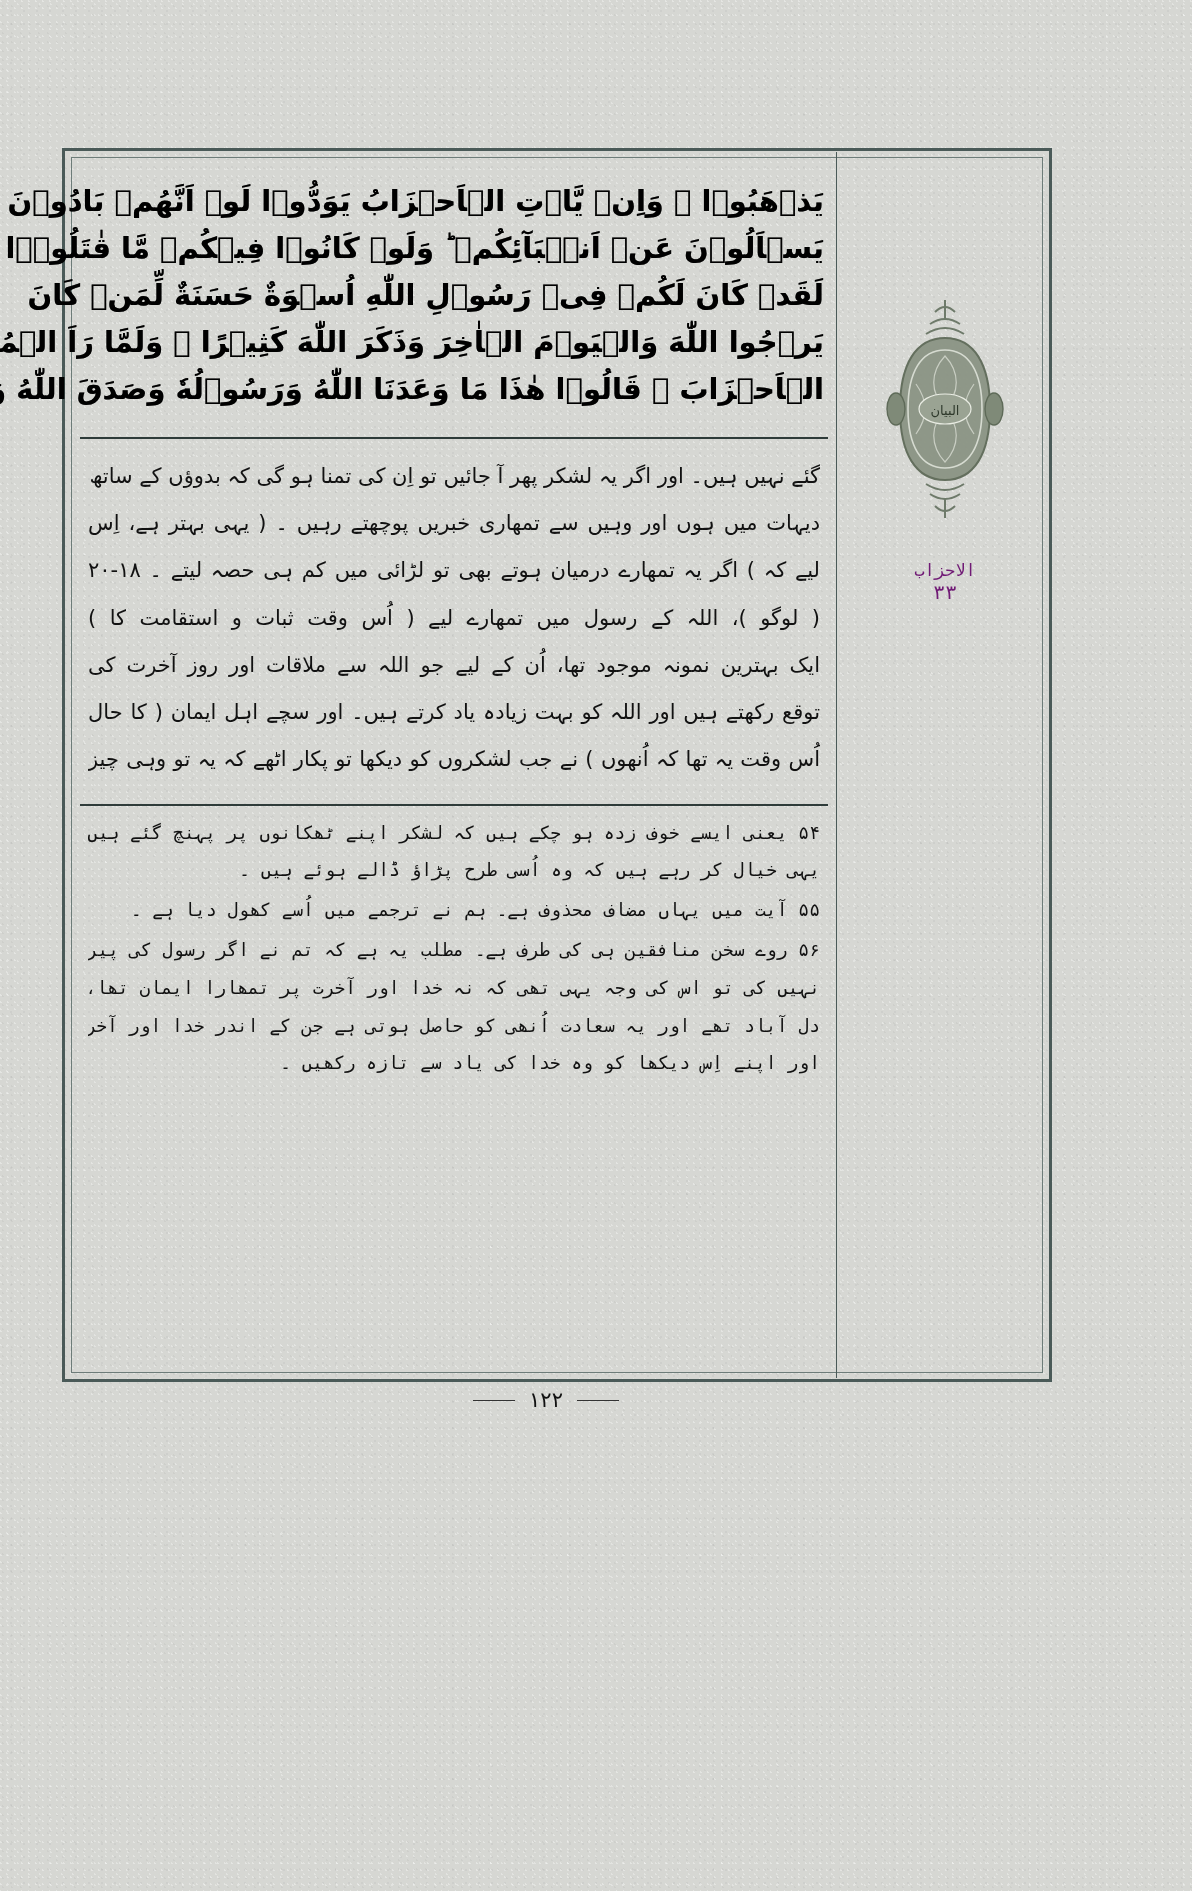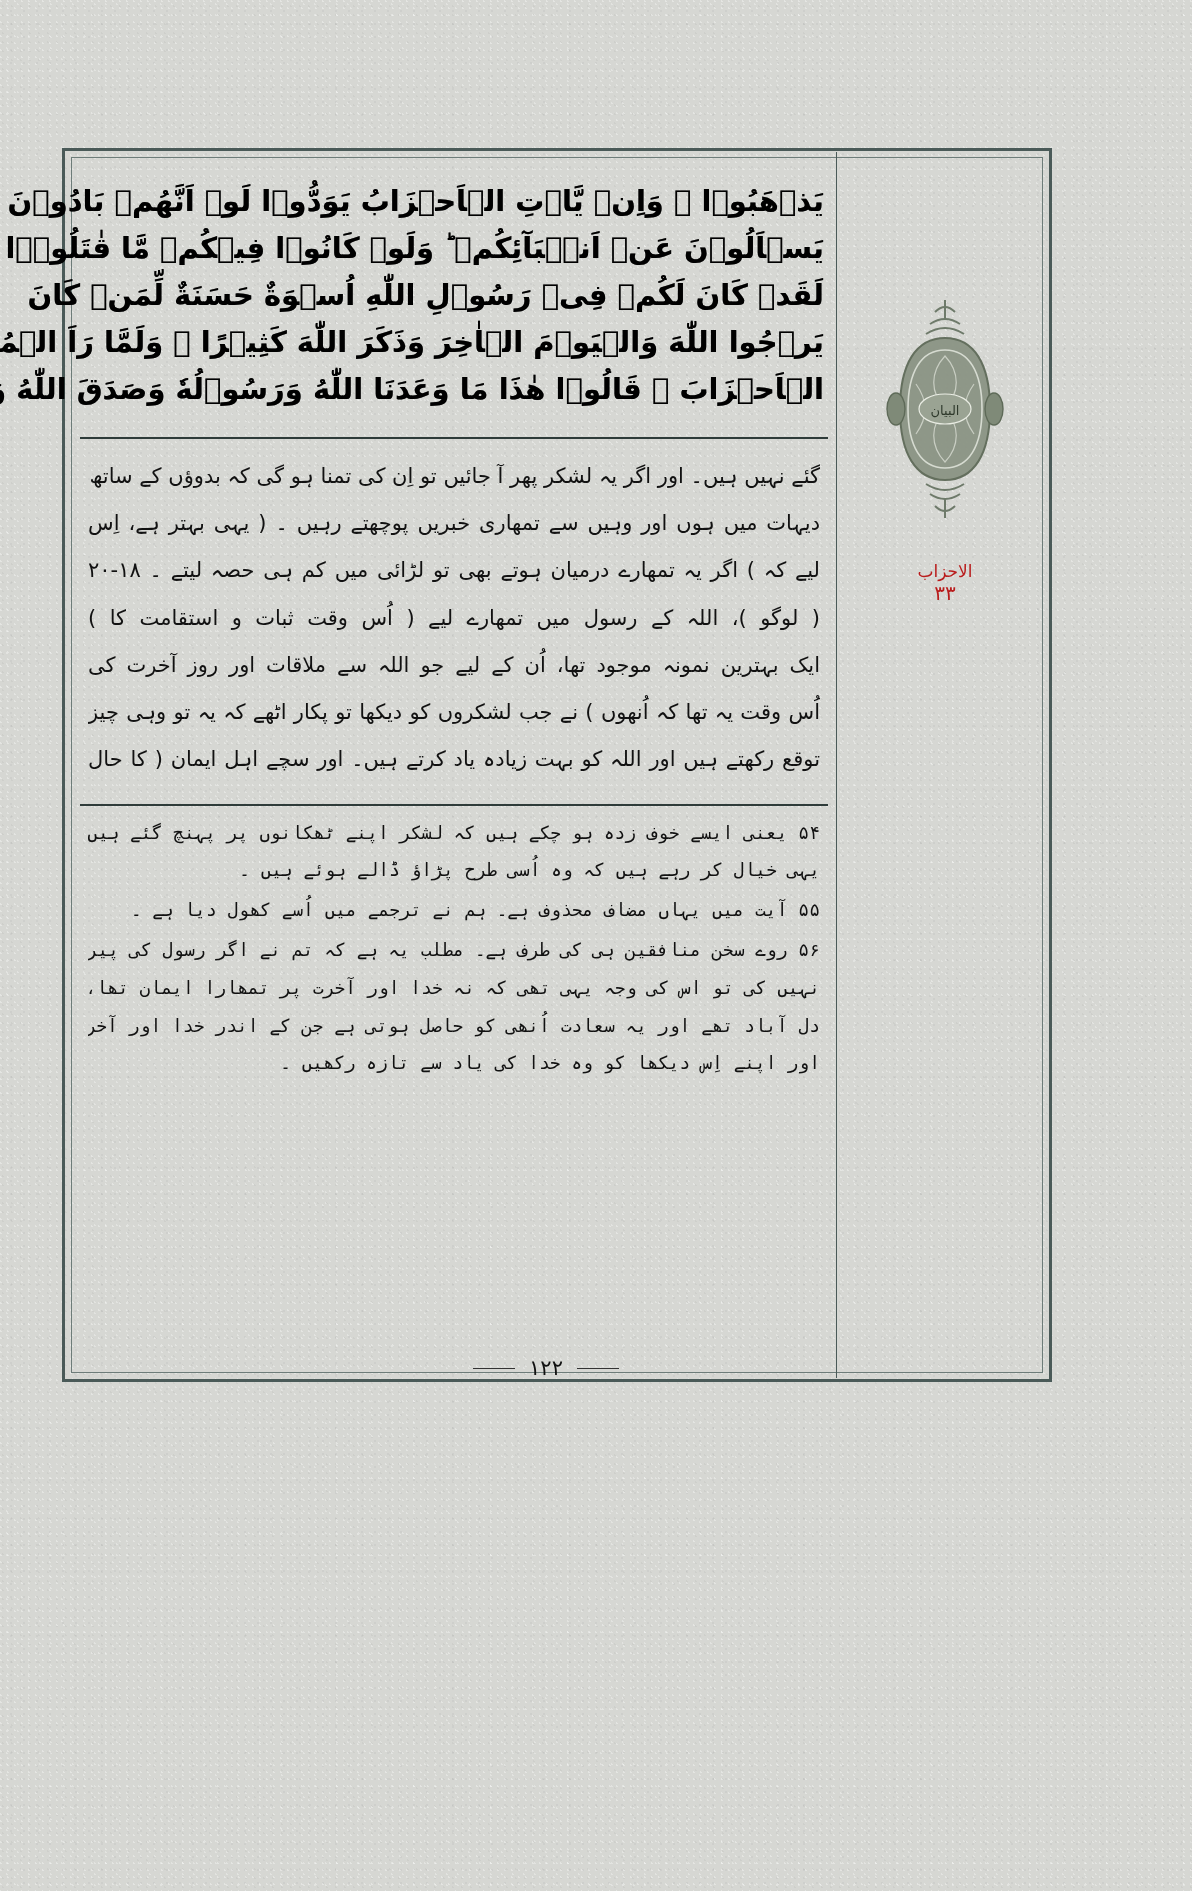--- a/index.html
+++ b/index.html
@@ -68,22 +68,22 @@
     width: 118px;
     height: 230px;
     margin-left: auto;
     margin-right: auto;
     position: relative;
   }
   .ornament svg { display: block; }
   .side-label {
     margin-top: 38px;
     direction: rtl;
-    font-family: Liberation Sans, sans-serif;
-    color: #b91c1c;
+    font-family: Liberation Mono, monospace;
+    color: #701a75;
     line-height: 1.15;
   }
   .side-label .sura { font-size: 17px; }
   .side-label .num { font-size: 20px; letter-spacing: 1px; }
 
   
   .main-col {
     position: absolute;
     left: 78px;
     top: 160px;
@@ -147,21 +147,21 @@
     text-align-last: justify;
     white-space: nowrap;
     overflow: hidden;
   }
   .note-line.last { text-align-last: right; }
 
   
   .footer {
     position: absolute;
     left: 0;
-    top: 1356px;
+    top: 1388px;
     width: 1092px;
     text-align: center;
   }
   .footer-inner {
     display: inline-block;
     position: relative;
     color: #111;
     font-size: 21px;
     font-family: "DejaVu Sans", sans-serif;
     letter-spacing: 2px;
@@ -197,22 +197,22 @@
   </div>
 
   <div class="rule"></div>
 
   <div class="urdu-block">
     <div class="urdu-line">گئے نہیں ہیں۔ اور اگر یہ لشکر پھر آ جائیں تو اِن کی تمنا ہو گی کہ بدوؤں کے ساتھ کہیں</div>
     <div class="urdu-line">دیہات میں ہوں اور وہیں سے تمھاری خبریں پوچھتے رہیں ۔ ( یہی بہتر ہے، اِس</div>
     <div class="urdu-line">لیے کہ ) اگر یہ تمھارے درمیان ہوتے بھی تو لڑائی میں کم ہی حصہ لیتے ۔ ۱۸-۲۰</div>
     <div class="urdu-line">( لوگو )، اللہ کے رسول میں تمھارے لیے ( اُس وقت ثبات و استقامت کا )</div>
     <div class="urdu-line">ایک بہترین نمونہ موجود تھا، اُن کے لیے جو اللہ سے ملاقات اور روز آخرت کی</div>
+    <div class="urdu-line">توقع رکھتے ہیں اور اللہ کو بہت زیادہ یاد کرتے ہیں۔ اور سچے اہل ایمان ( کا حال</div>
     <div class="urdu-line">اُس وقت یہ تھا کہ اُنھوں ) نے جب لشکروں کو دیکھا تو پکار اٹھے کہ یہ تو وہی چیز</div>
-    <div class="urdu-line">توقع رکھتے ہیں اور اللہ کو بہت زیادہ یاد کرتے ہیں۔ اور سچے اہل ایمان ( کا حال</div>
   </div>
 
   <div class="rule"></div>
 
   <div class="notes-block">
 
     <div class="note">
       <div class="note-line">
         <span>۵۴</span>
         <span>یعنی ایسے خوف زدہ ہو چکے ہیں کہ لشکر اپنے ٹھکانوں پر پہنچ گئے ہیں اور یہ ابھی تک</span>

